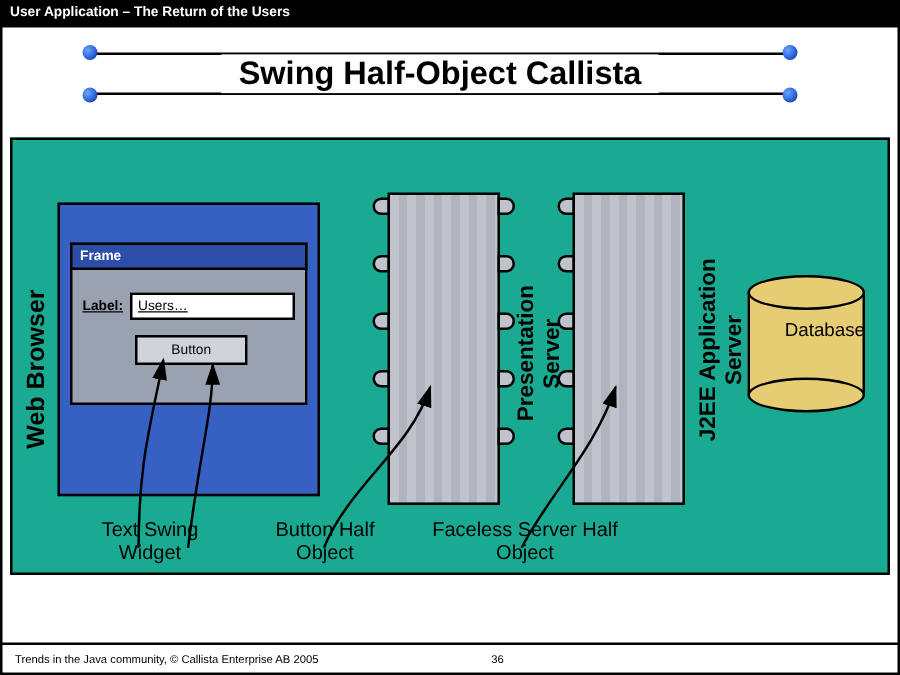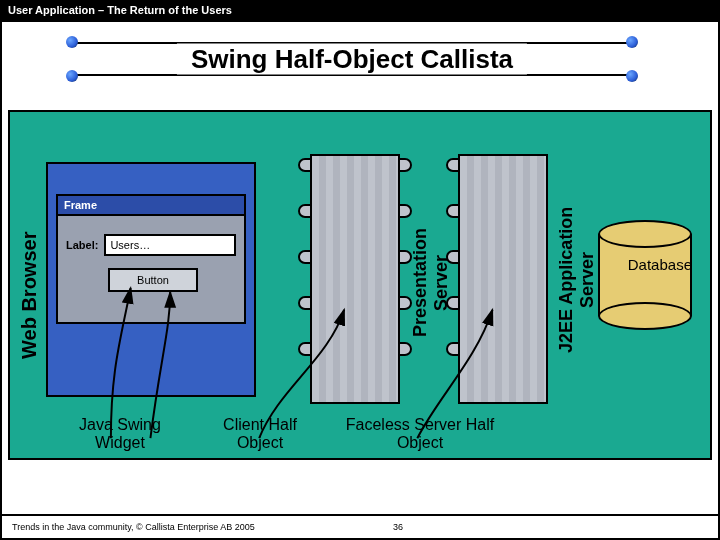--- a/index.html
+++ b/index.html
@@ -57,21 +57,21 @@
   }
   .frame {
     position:absolute; left:8px; top:30px; right:8px; height:130px;
     background:#9aa1b0; border:2px solid #000;
   }
   .frame-title {
     position:absolute; left:-2px; top:-2px; right:-2px; height:22px;
     background:#2c4da8; color:#fff; font-size:11px; font-weight:bold;
     border:2px solid #000; display:flex; align-items:center; padding:0 6px;
   }
-  .row { position:absolute; left:8px; top:36px; right:8px; height:26px; display:flex; align-items:center; gap:6px;}
+  .row { position:absolute; left:8px; top:36px; right:8px; height:26px; display:flex; align-items:center; gap:6px;text-decoration:underline;}
   .lbl { font-size:11px; font-weight:bold; }
   .txt { flex:1; height:22px; border:2px solid #000; background:#fff; font-size:11px; padding:2px 4px; display:flex; align-items:center;}
   .btn { position:absolute; left:50px; top:72px; width:90px; height:24px;
     border:2px solid #000; background:#cfd3da; font-size:11px; display:flex; align-items:center; justify-content:center;}
 
   
   .tower {
     position:absolute; top:42px; width:90px; height:250px;
     border:2px solid #000;
     background: repeating-linear-gradient(90deg,#bfc3cc 0 7px,#b0b4be 7px 14px);
@@ -190,22 +190,22 @@
         <marker id="ah" markerWidth="10" markerHeight="10" refX="8" refY="3" orient="auto">
           <path d="M0,0 L9,3 L0,6 Z" fill="#000"></path>
         </marker>
       </defs>
       <path d="M100,330 C100,260 110,230 120,178" stroke="#000" stroke-width="2" fill="none" marker-end="url(#ah)"></path>
       <path d="M140,330 C150,250 160,220 160,182" stroke="#000" stroke-width="2" fill="none" marker-end="url(#ah)"></path>
       <path d="M250,330 C270,280 320,250 336,200" stroke="#000" stroke-width="2" fill="none" marker-end="url(#ah)"></path>
       <path d="M410,330 C430,290 470,250 486,200" stroke="#000" stroke-width="2" fill="none" marker-end="url(#ah)"></path>
     </svg>
 
-    <div class="cap cap1">Java Swing Widget</div>
-    <div class="cap cap2">Client Half Object</div>
+    <div class="cap cap1">Text Swing Widget</div>
+    <div class="cap cap2">Button Half Object</div>
     <div class="cap cap3">Faceless Server Half Object</div>
 
   </div>
 
 </div>
 
 <div class="footer">
   <span>Trends in the Java community, © Callista Enterprise AB 2005</span>
   <span class="pn">36</span>
 </div>

